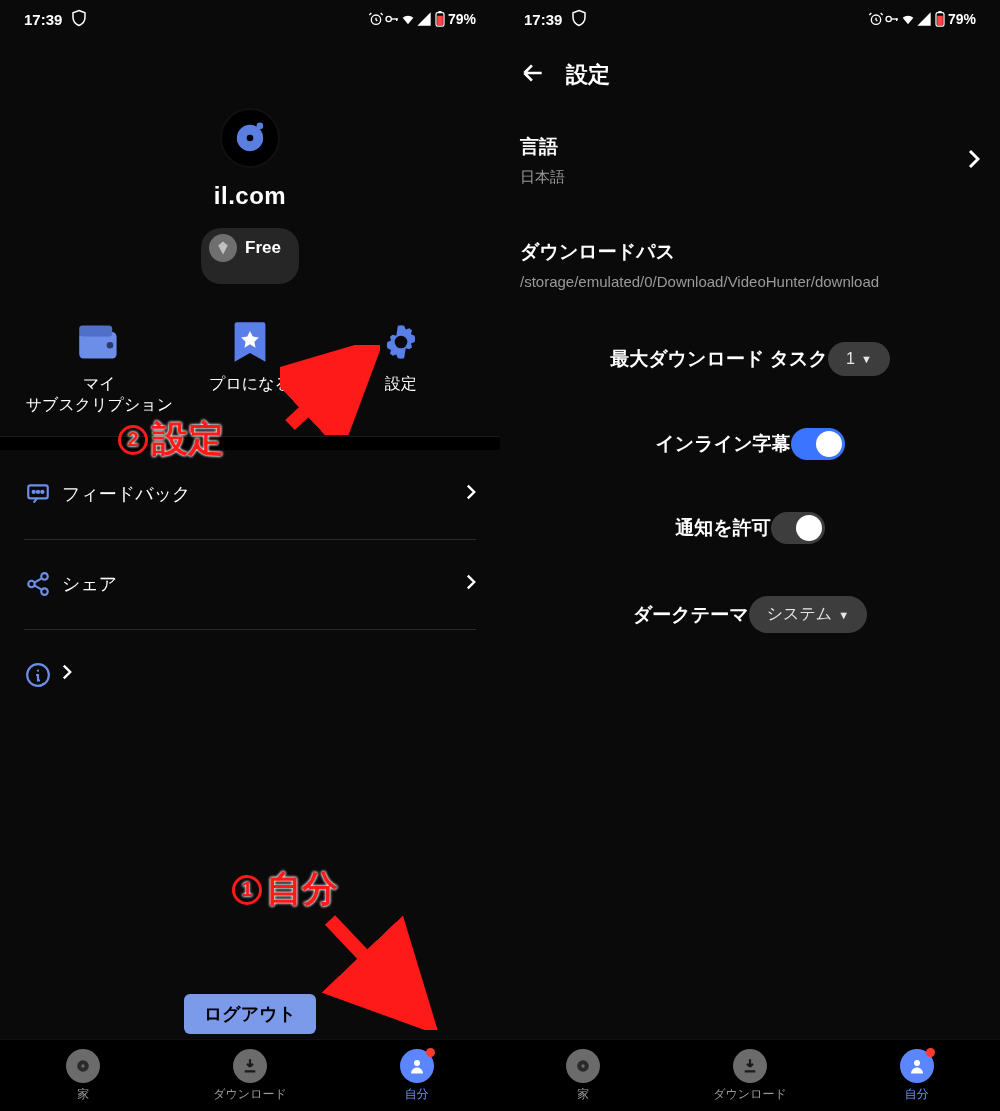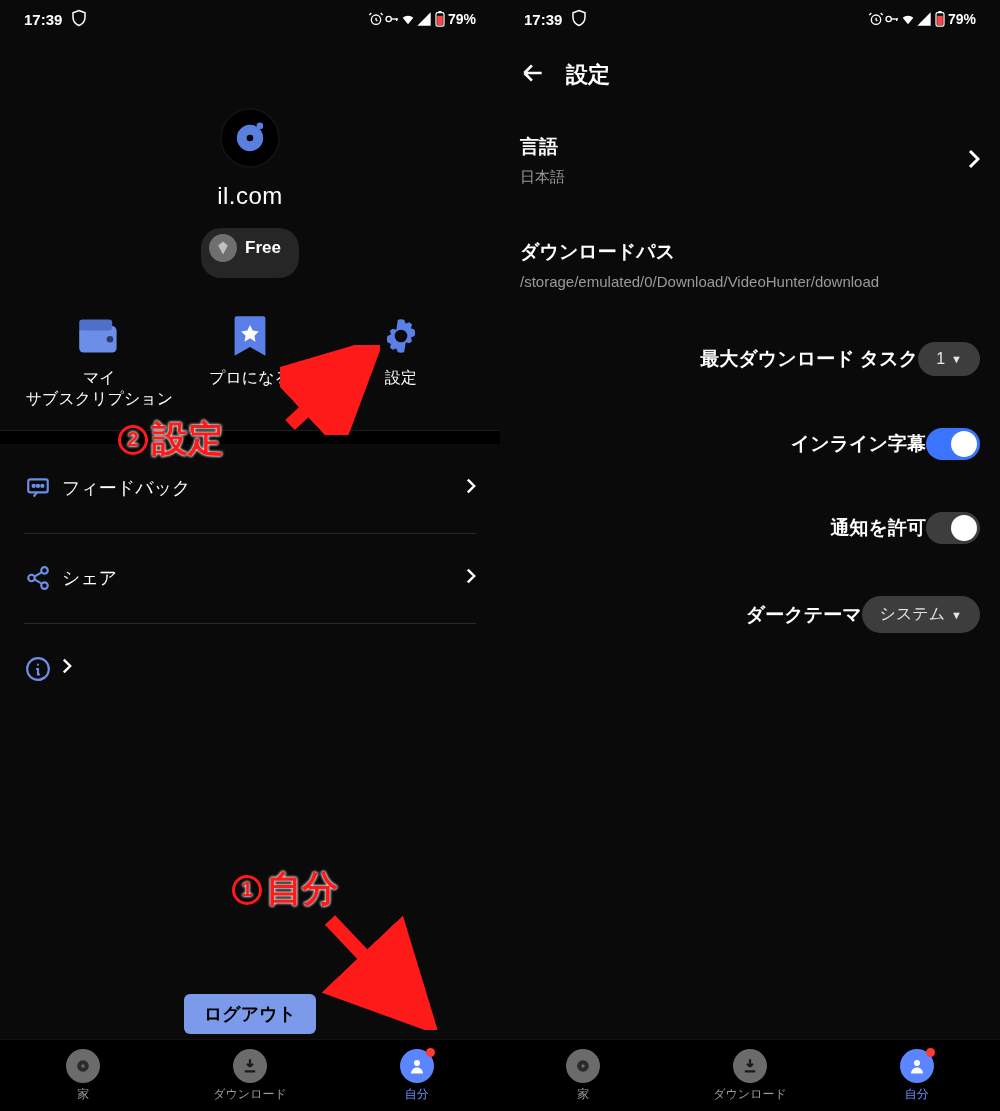--- a/index.html
+++ b/index.html
@@ -40,28 +40,28 @@
   .profile-area {
     padding-top: 70px;
     text-align: center;
   }
   .avatar {
     width: 60px; height: 60px; border-radius: 50%;
     background: #000; display: inline-flex; align-items: center; justify-content: center;
     border: 2px solid #111;
   }
   .email {
-    font-size: 24px; font-weight: 400; letter-spacing: .5px;
+    font-size: 24px; font-weight: 700; letter-spacing: .5px;
     margin-top: 14px; color: #fff;
   }
   .badge {
     display: inline-flex; align-items: center; gap: 8px;
     margin-top: 18px;
     background: #262626; border-radius: 20px;
-    padding: 6px 18px 16px 8px; font-size: 17px; font-weight: 600;
+    padding: 6px 18px 22px 8px; font-size: 17px; font-weight: 600;
   }
   .badge-icon {
     width: 28px; height: 28px; border-radius: 50%; background: #6f6f6f;
     display: inline-flex; align-items: center; justify-content: center;
   }
   .tiles {
     display: flex; justify-content: space-around; margin-top: 34px;
     padding: 0 24px 20px;
   }
   .tile { width: 33%; text-align: center; }
@@ -92,21 +92,21 @@
 
   
   .appbar {
     display: flex; align-items: center; gap: 20px;
     padding: 22px 20px 18px;
   }
   .appbar-title { font-size: 22px; font-weight: 700; }
   .settings-list { padding: 0 20px; }
   .setting {
     padding: 26px 0; border-bottom: 0;
-    display: flex; align-items: center; justify-content: flex-end;
+    display: flex; align-items: center; justify-content: center;
   }
   .setting-block { flex: 1; }
   .setting-title { font-size: 19px; font-weight: 600; }
   .setting-sub { color: #9a9a9a; font-size: 15px; margin-top: 8px; word-break: break-all; }
   .chip {
     background: #3d3d3d; color: #e6e6e6; border-radius: 22px;
     padding: 8px 18px; font-size: 16px; display: inline-flex; align-items: center; gap: 6px;
   }
   .chip .caret { font-size: 11px; }
   .toggle {

